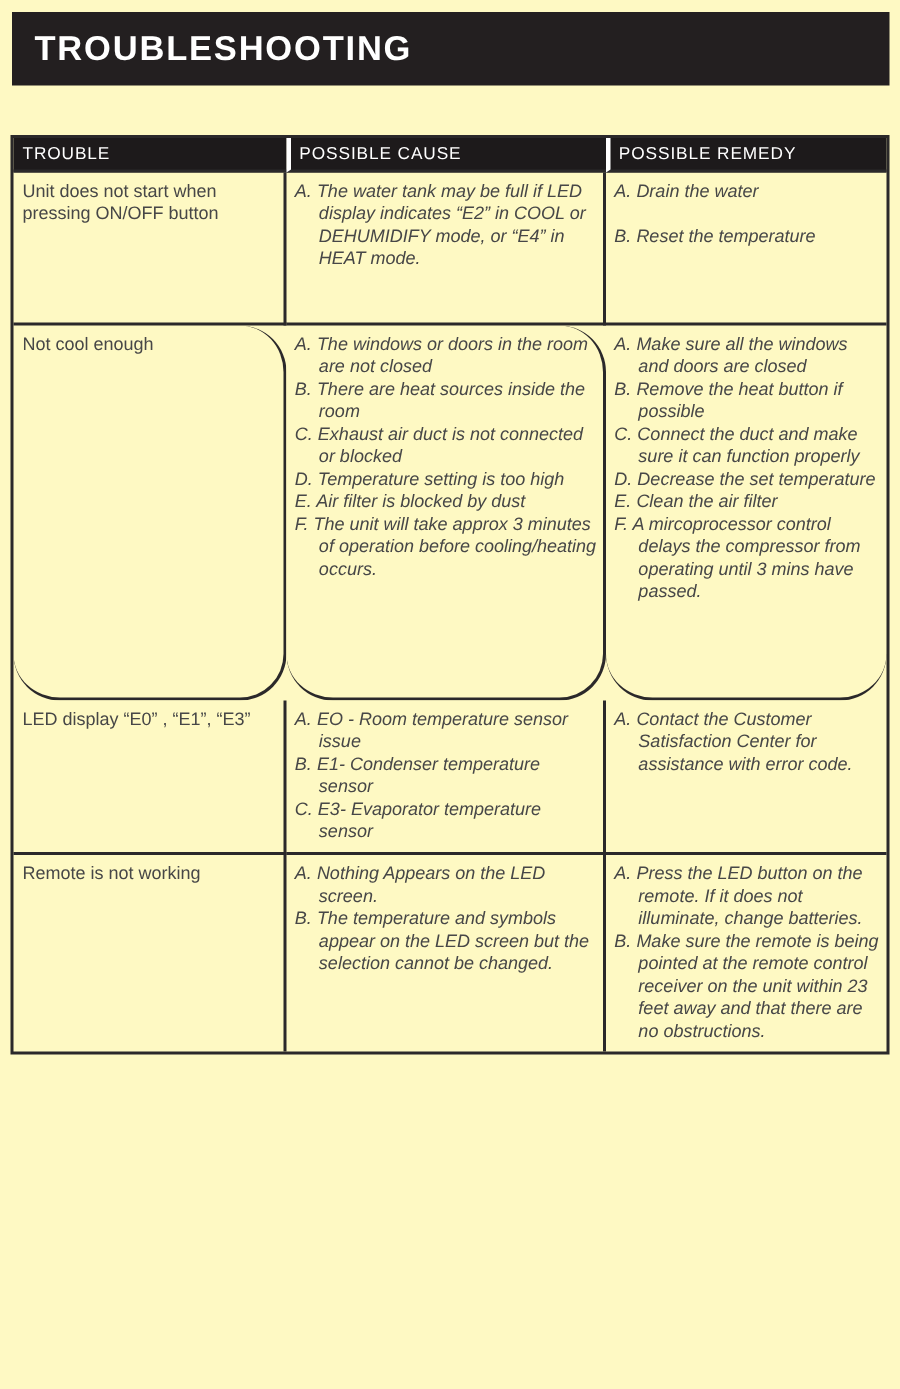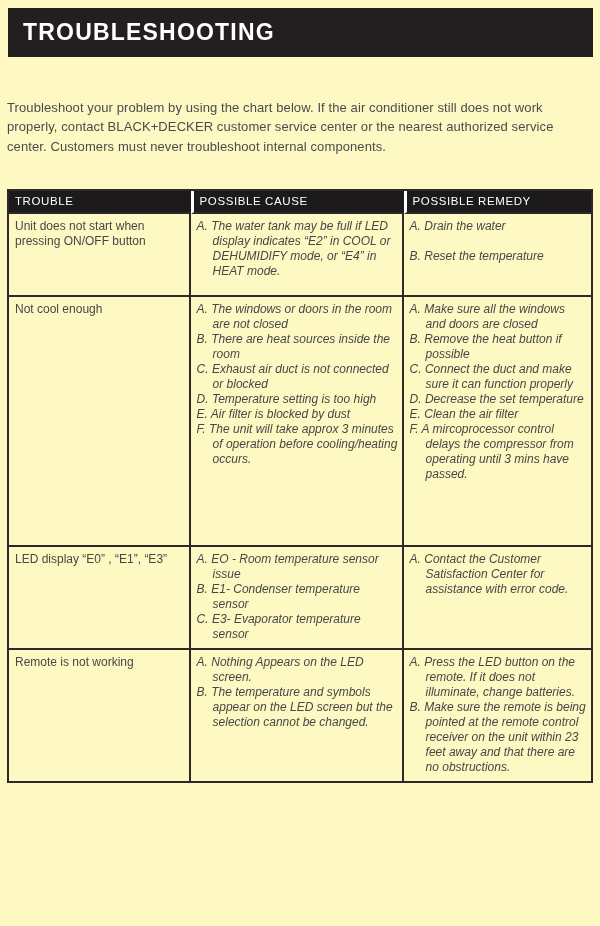--- a/index.html
+++ b/index.html
@@ -63,43 +63,42 @@
     font-size: 12px;
     line-height: 15px;
     color: #474747;
     padding: 5px 4px 6px 6px;
     border-right: 2px solid #2b292a;
     border-bottom: 2px solid #2b292a;
   }
   .ts-table td:last-child { border-right: none; }
   .ts-table tr:last-child td { border-bottom: none; }
   
-  .ts-table tbody tr:nth-child(1) td { height: 83px; }
-  .ts-table tbody tr:nth-child(2) td { height: 250px; }
+  .ts-table tbody tr:nth-child(1) td { height: 102px; }
+  .ts-table tbody tr:nth-child(2) td { height: 250px; border-radius: 31px; }
   .ts-table tbody tr:nth-child(3) td { height: 37px; }
   .ts-table tbody tr:nth-child(4) td { height: 66px; }
   .ts-table tbody tr:nth-child(5) td { height: 98px; }
   .ts-table tbody tr:nth-child(6) td { height: 157px; }
   .cell-item {
     padding-left: 16px;
     text-indent: -16px;
     font-style: italic;
   }
   .cell-spacer { height: 15px; }
 </style>
 </head>
 <body>
 
 <div class="page">
 
   <header class="title-bar">
     <h1>TROUBLESHOOTING</h1>
   </header>
 
-  <p class="intro">Troubleshoot your problem by using the chart below. If the air conditioner still does not work properly, contact BLACK+DECKER customer service center or the nearest authorized service center. Customers must never troubleshoot internal components.</p>
 
   <table class="ts-table">
     <colgroup>
       <col class="c1">
         <col class="c2">
         <col class="c3">
     </colgroup>
     <thead>
       <tr>
         <th>TROUBLE</th>

